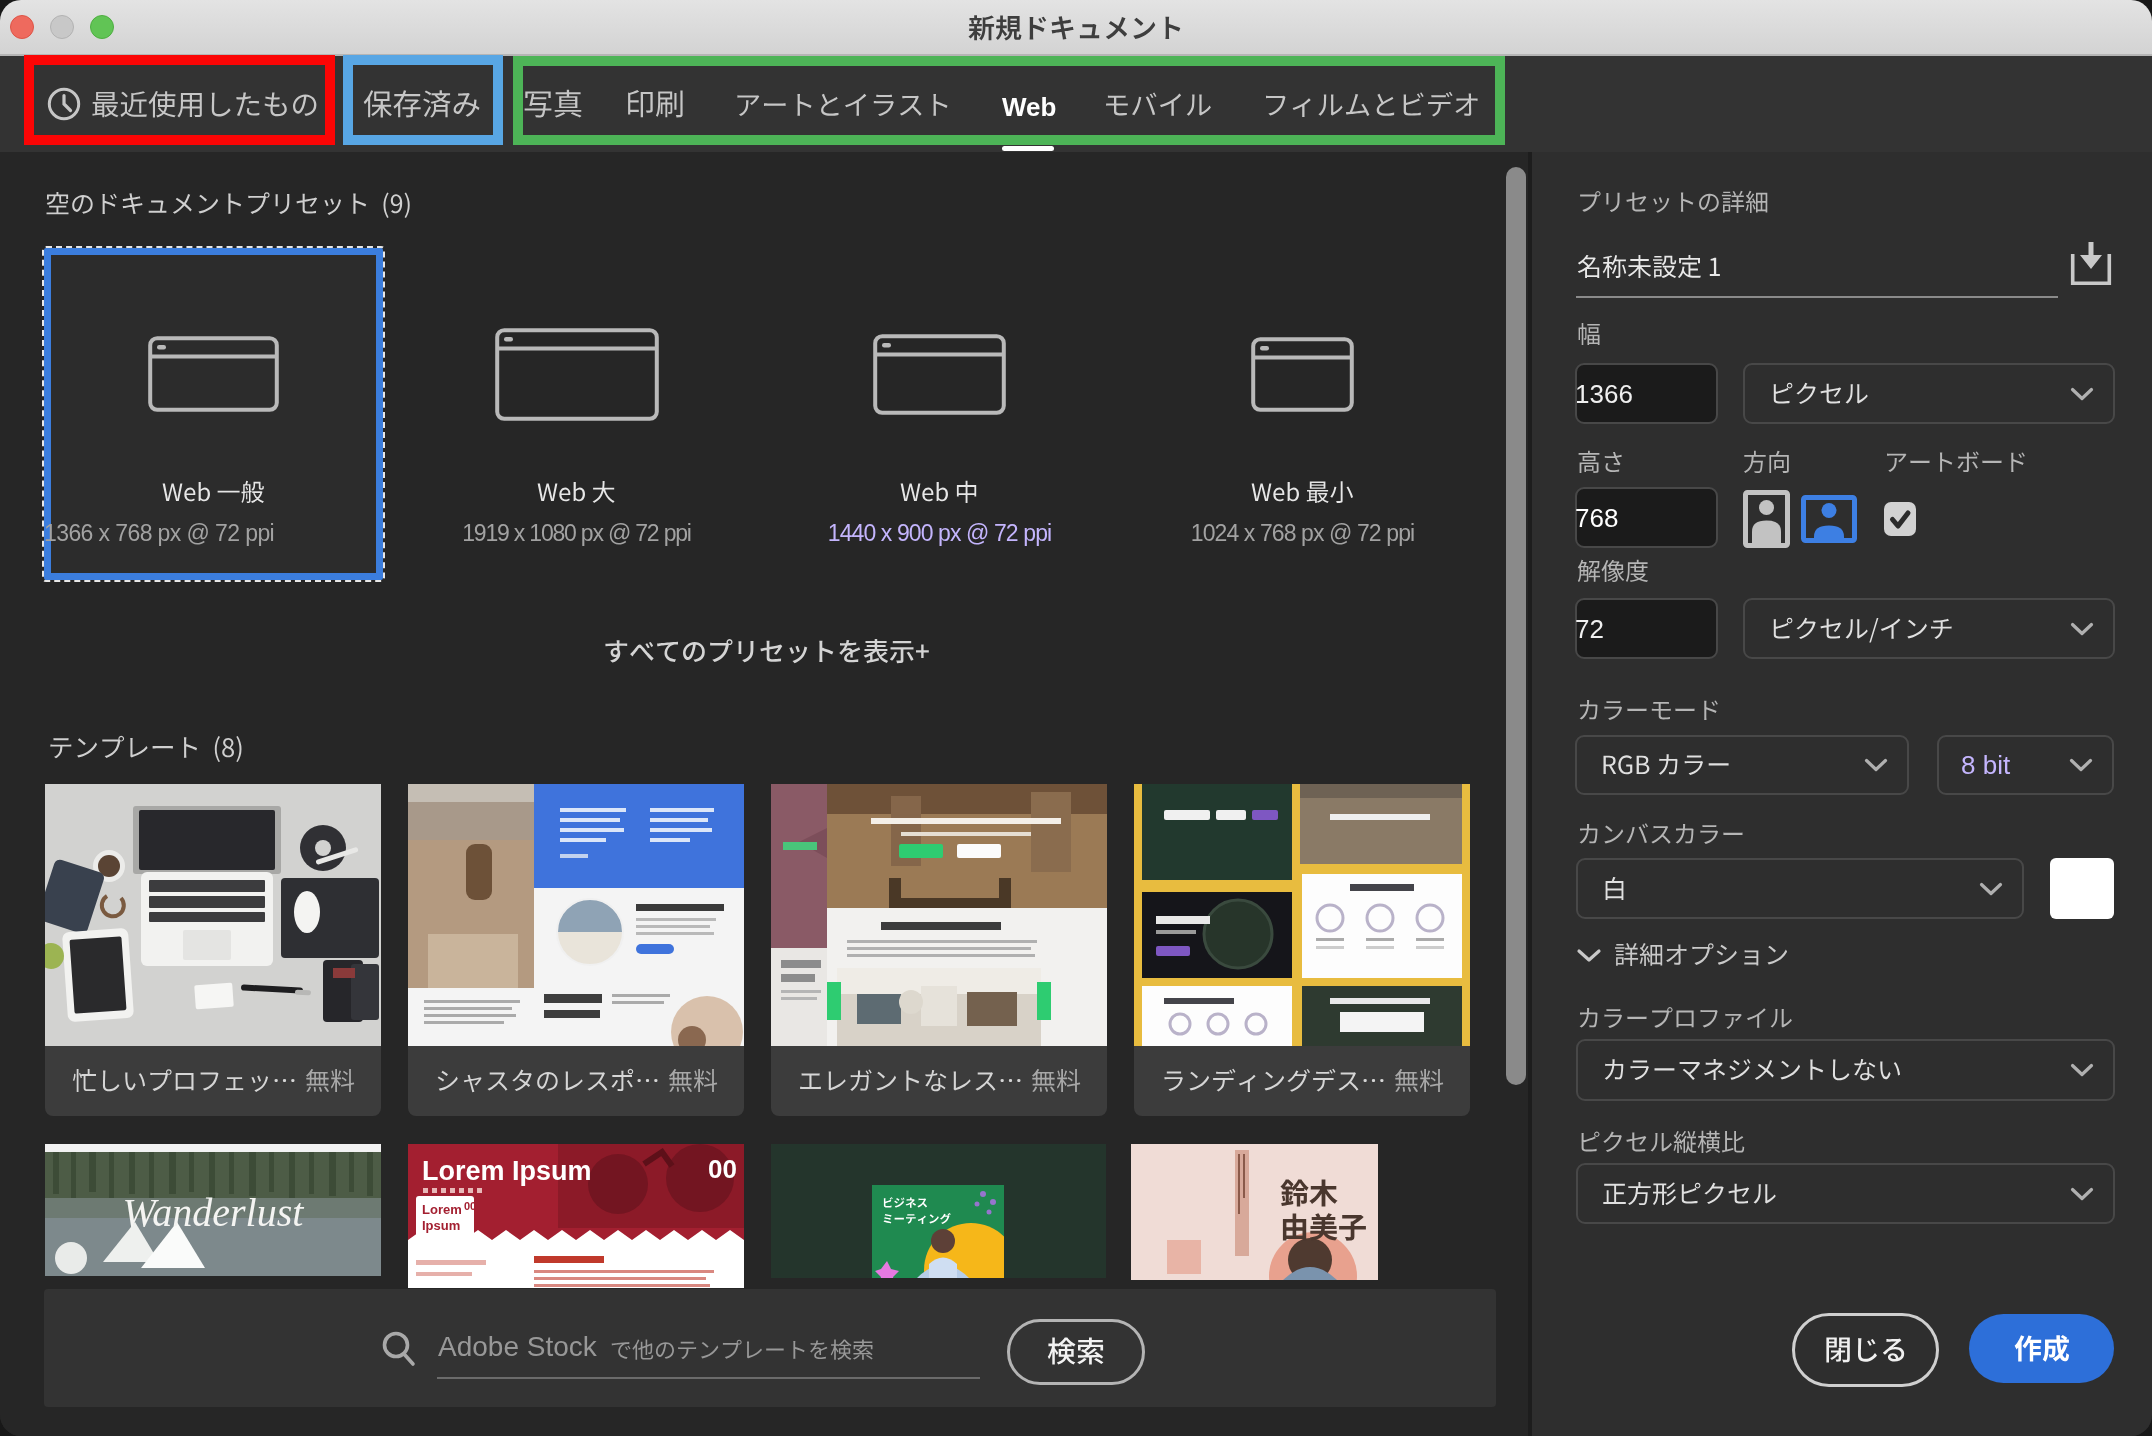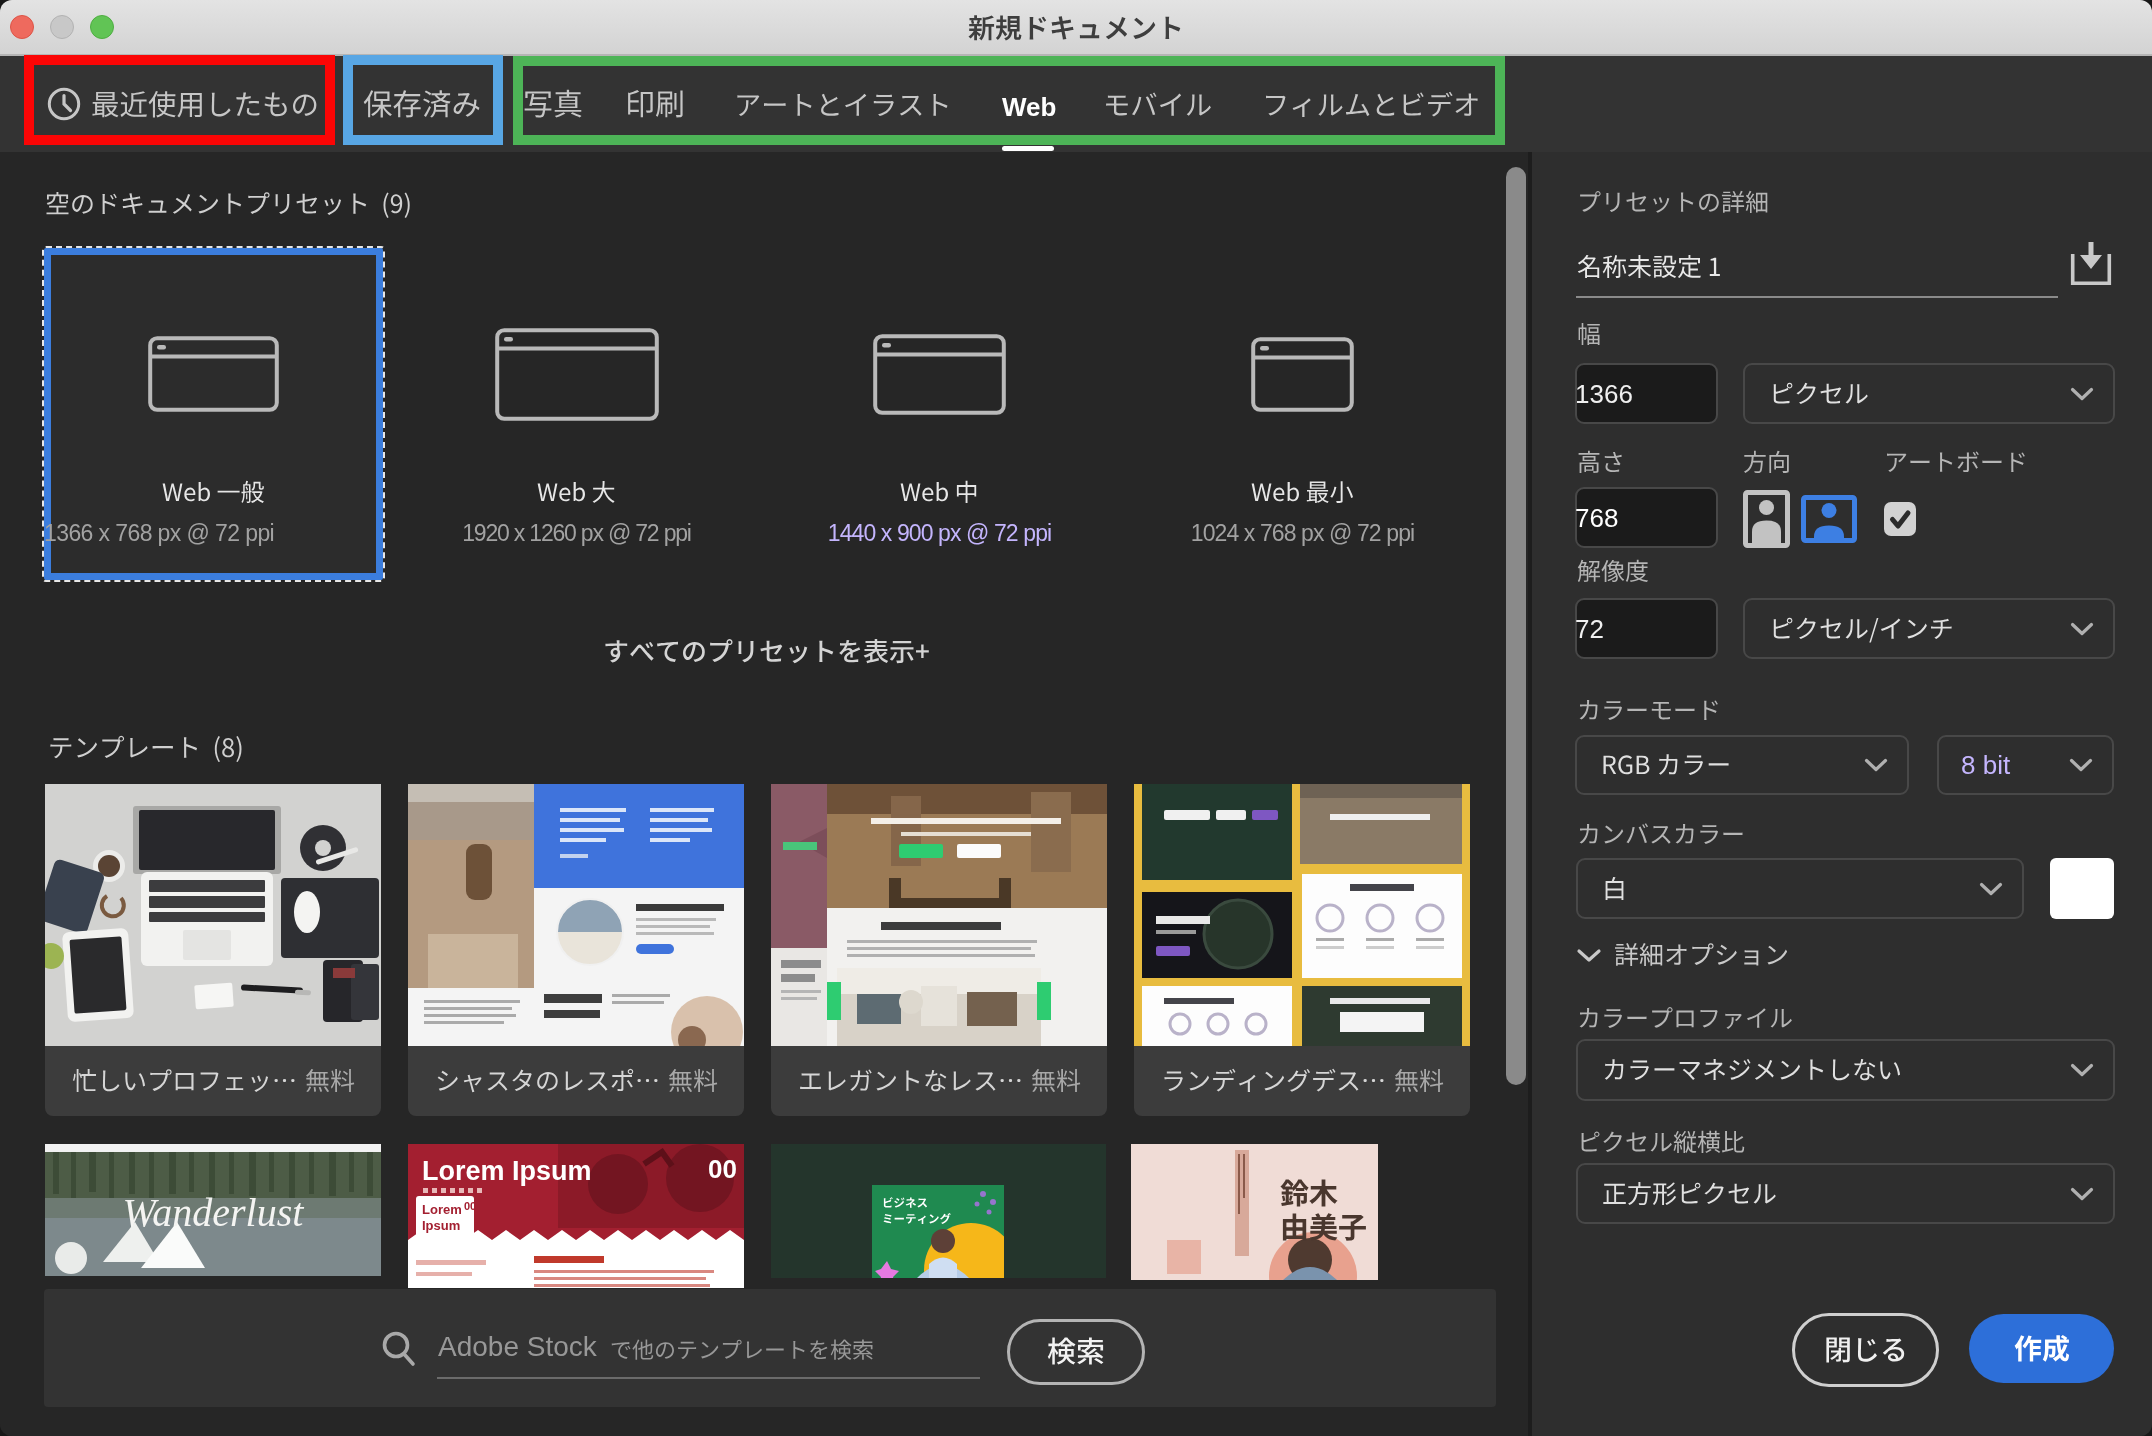--- a/index.html
+++ b/index.html
@@ -1,15 +1,15 @@
 <!DOCTYPE html>
 <html><head><meta charset="utf-8"><style>
 *{margin:0;padding:0;box-sizing:border-box}
 html,body{width:2152px;height:1436px;background:#181818;font-family:"Liberation Sans",sans-serif;}
-#win{position:absolute;inset:0;border-radius:12px;overflow:hidden;background:#262626}
+#win{position:absolute;inset:0;border-radius:21px;overflow:hidden;background:#262626}
 .abs{position:absolute}
 .tsvg{position:absolute;overflow:visible}
 .img{position:absolute;overflow:hidden}
 .lat{position:absolute;white-space:pre;}
 </style></head><body>
 <svg width="0" height="0" style="position:absolute">
     <defs>
       <path id="g0" d="M16 -13.9H26.1V-11.2H16ZM1.5 -20.1H13.6V-17.8H1.5ZM1.2 -9.4H13.6V-7H1.2ZM1.2 -14.1H13.8V-11.7H1.2ZM20.6 -12.7H23.4V2.2H20.6ZM6.2 -22.7H9V-19.1H6.2ZM6.2 -11.9H9V2.3H6.2ZM14.7 -20.7 18.1 -19.7Q18.1 -19.4 17.4 -19.3V-11.2Q17.4 -9.7 17.3 -7.9Q17.2 -6.2 16.7 -4.3Q16.3 -2.5 15.5 -0.7Q14.6 1 13.2 2.4Q13 2.1 12.7 1.7Q12.3 1.3 11.9 1Q11.5 0.6 11.2 0.4Q12.4 -0.8 13.1 -2.3Q13.8 -3.7 14.1 -5.3Q14.5 -6.8 14.6 -8.3Q14.7 -9.9 14.7 -11.3ZM23.6 -22.6 25.9 -20.5Q24.6 -19.9 22.9 -19.4Q21.3 -18.8 19.6 -18.5Q17.9 -18.1 16.3 -17.8Q16.2 -18.2 16 -18.9Q15.7 -19.5 15.4 -20Q16.9 -20.3 18.4 -20.7Q19.9 -21.1 21.3 -21.6Q22.6 -22.1 23.6 -22.6ZM8.8 -6.7Q9.1 -6.5 9.7 -6.1Q10.2 -5.7 10.9 -5.1Q11.6 -4.6 12.1 -4.2Q12.7 -3.7 12.9 -3.5L11.3 -1.4Q10.9 -1.8 10.4 -2.4Q9.9 -2.9 9.3 -3.5Q8.7 -4.1 8.1 -4.6Q7.6 -5.1 7.2 -5.5ZM2.9 -17.3 5.2 -17.9Q5.5 -17.1 5.8 -16.1Q6.1 -15.2 6.2 -14.5L3.8 -13.9Q3.8 -14.6 3.5 -15.6Q3.3 -16.5 2.9 -17.3ZM9.7 -17.9 12.3 -17.4Q11.9 -16.5 11.5 -15.6Q11.2 -14.6 10.9 -14L8.5 -14.5Q8.8 -15 9 -15.6Q9.2 -16.2 9.4 -16.8Q9.6 -17.4 9.7 -17.9ZM6.2 -8 8.2 -7.2Q7.6 -5.8 6.6 -4.3Q5.7 -2.8 4.6 -1.6Q3.5 -0.3 2.4 0.6Q2.1 0.1 1.5 -0.5Q1 -1.1 0.5 -1.5Q1.6 -2.2 2.7 -3.2Q3.7 -4.3 4.7 -5.5Q5.6 -6.8 6.2 -8Z M28.6 -18.6H38.4V-16.1H28.6ZM28.1 -12.4H38.8V-9.7H28.1ZM32.2 -22.6H34.9V-13Q34.9 -11.1 34.7 -9.1Q34.6 -7 34 -5Q33.5 -3 32.5 -1.2Q31.5 0.6 29.7 2Q29.6 1.7 29.2 1.3Q28.9 0.9 28.5 0.5Q28.1 0.2 27.8 -0.1Q29.3 -1.2 30.2 -2.8Q31.1 -4.4 31.5 -6.1Q31.9 -7.9 32.1 -9.6Q32.2 -11.4 32.2 -12.9ZM34.5 -9Q34.7 -8.8 35.2 -8.3Q35.7 -7.7 36.3 -7.1Q36.9 -6.4 37.5 -5.8Q38 -5.1 38.5 -4.6Q39 -4.1 39.2 -3.8L37.2 -1.7Q36.8 -2.3 36.2 -3.1Q35.6 -3.9 35 -4.8Q34.3 -5.7 33.7 -6.4Q33.1 -7.2 32.7 -7.7ZM42.4 -15.1V-13.2H48.8V-15.1ZM42.4 -10.9V-9H48.8V-10.9ZM42.4 -19.3V-17.4H48.8V-19.3ZM39.7 -21.9H51.6V-6.4H39.7ZM46 -7.4H48.7V-1.5Q48.7 -1 48.7 -0.8Q48.8 -0.7 49.2 -0.7Q49.3 -0.7 49.5 -0.7Q49.7 -0.7 50 -0.7Q50.2 -0.7 50.3 -0.7Q50.6 -0.7 50.7 -0.9Q50.8 -1.1 50.9 -1.8Q50.9 -2.5 51 -4Q51.2 -3.8 51.7 -3.6Q52.1 -3.4 52.5 -3.2Q53 -3.1 53.4 -2.9Q53.2 -1 52.9 -0Q52.6 1 52.1 1.4Q51.5 1.8 50.6 1.8Q50.5 1.8 50.2 1.8Q49.9 1.8 49.6 1.8Q49.4 1.8 49.1 1.8Q48.9 1.8 48.7 1.8Q47.6 1.8 47 1.5Q46.4 1.2 46.2 0.5Q46 -0.2 46 -1.5ZM41.6 -6.9H44.4Q44.2 -5.3 43.8 -3.9Q43.5 -2.5 42.8 -1.4Q42.1 -0.2 40.9 0.7Q39.7 1.7 37.8 2.4Q37.6 1.9 37.1 1.2Q36.7 0.6 36.2 0.2Q38.4 -0.5 39.5 -1.5Q40.6 -2.6 41 -3.9Q41.5 -5.3 41.6 -6.9Z M72.2 -19.9Q72.6 -19.4 73 -18.7Q73.5 -17.9 73.9 -17.2Q74.4 -16.5 74.7 -15.8L72.6 -14.9Q72.2 -15.7 71.8 -16.4Q71.5 -17.1 71.1 -17.7Q70.7 -18.4 70.2 -19ZM75.7 -21.3Q76.1 -20.8 76.5 -20.1Q77 -19.4 77.5 -18.7Q77.9 -18 78.2 -17.4L76.2 -16.3Q75.8 -17.2 75.4 -17.8Q75 -18.5 74.6 -19.1Q74.1 -19.8 73.6 -20.4ZM61.8 -2.2Q61.8 -2.6 61.8 -3.8Q61.8 -5 61.8 -6.5Q61.8 -8.1 61.8 -9.8Q61.8 -11.5 61.8 -13.1Q61.8 -14.7 61.8 -15.9Q61.8 -17.2 61.8 -17.7Q61.8 -18.4 61.8 -19.3Q61.7 -20.2 61.6 -20.9H65.3Q65.3 -20.2 65.2 -19.3Q65.1 -18.5 65.1 -17.7Q65.1 -16.9 65.1 -15.6Q65.1 -14.2 65.1 -12.6Q65.1 -11 65.1 -9.4Q65.1 -7.7 65.1 -6.2Q65.1 -4.8 65.1 -3.7Q65.1 -2.6 65.1 -2.2Q65.1 -1.8 65.1 -1.1Q65.2 -0.5 65.2 0.2Q65.3 0.9 65.3 1.5H61.6Q61.7 0.7 61.7 -0.3Q61.8 -1.4 61.8 -2.2ZM64.4 -13.8Q65.7 -13.5 67.4 -12.9Q69 -12.4 70.7 -11.7Q72.4 -11.1 73.9 -10.5Q75.4 -9.9 76.5 -9.4L75.1 -6Q74 -6.6 72.6 -7.3Q71.2 -7.9 69.7 -8.5Q68.3 -9 66.9 -9.5Q65.5 -10 64.4 -10.4Z M91 -19.2Q90.9 -19.8 90.8 -20.3Q90.7 -20.8 90.5 -21.2L93.9 -21.8Q94 -21.4 94 -20.8Q94.1 -20.2 94.2 -19.7Q94.3 -19.4 94.5 -18.4Q94.6 -17.4 94.9 -15.9Q95.2 -14.4 95.5 -12.7Q95.9 -11 96.2 -9.3Q96.5 -7.6 96.8 -6Q97.1 -4.5 97.4 -3.4Q97.6 -2.2 97.7 -1.7Q97.8 -1.1 98 -0.4Q98.2 0.3 98.4 0.9L94.9 1.5Q94.8 0.8 94.7 0.1Q94.7 -0.5 94.5 -1.1Q94.4 -1.6 94.2 -2.7Q94 -3.8 93.7 -5.3Q93.5 -6.9 93.1 -8.6Q92.8 -10.3 92.5 -12Q92.1 -13.7 91.8 -15.2Q91.6 -16.7 91.3 -17.7Q91.1 -18.8 91 -19.2ZM83.6 -15.7Q84.2 -15.7 84.8 -15.7Q85.4 -15.8 86 -15.9Q86.6 -15.9 87.7 -16.1Q88.8 -16.2 90.2 -16.4Q91.6 -16.6 93.1 -16.9Q94.6 -17.1 96 -17.3Q97.4 -17.6 98.5 -17.8Q99.6 -18 100.3 -18.1Q100.9 -18.2 101.5 -18.3Q102.2 -18.5 102.6 -18.6L103.2 -15.4Q102.8 -15.4 102.1 -15.3Q101.5 -15.2 100.9 -15.1Q100.2 -15 99 -14.8Q97.8 -14.6 96.4 -14.4Q95 -14.2 93.5 -13.9Q92 -13.7 90.6 -13.5Q89.3 -13.3 88.2 -13.1Q87.2 -12.9 86.7 -12.8Q86 -12.7 85.5 -12.6Q84.9 -12.5 84.3 -12.3ZM83.6 -7.8Q84.1 -7.8 84.9 -7.9Q85.7 -8 86.3 -8.1Q87 -8.2 88.2 -8.3Q89.5 -8.5 91 -8.8Q92.5 -9 94.2 -9.3Q95.8 -9.5 97.3 -9.8Q98.9 -10.1 100.2 -10.3Q101.4 -10.5 102.2 -10.7Q103 -10.8 103.7 -11Q104.4 -11.1 104.9 -11.3L105.5 -8.1Q105 -8 104.3 -7.9Q103.6 -7.8 102.8 -7.7Q101.9 -7.5 100.6 -7.3Q99.3 -7.1 97.7 -6.9Q96.2 -6.6 94.6 -6.3Q92.9 -6.1 91.4 -5.8Q89.9 -5.6 88.8 -5.4Q87.6 -5.2 86.9 -5Q86 -4.9 85.4 -4.8Q84.7 -4.6 84.3 -4.5Z M128.3 -12.9Q128.2 -12.6 128.2 -12.3Q128.1 -12 128.1 -11.8Q128 -11.2 127.9 -10.2Q127.7 -9.2 127.5 -8Q127.4 -6.8 127.2 -5.5Q127 -4.3 126.8 -3.3Q126.7 -2.3 126.6 -1.7H123.3Q123.4 -2.2 123.5 -3.1Q123.7 -4 123.8 -5.1Q124 -6.2 124.2 -7.3Q124.3 -8.4 124.4 -9.4Q124.6 -10.3 124.6 -10.8Q124.1 -10.8 123.3 -10.8Q122.5 -10.8 121.5 -10.8Q120.5 -10.8 119.5 -10.8Q118.6 -10.8 117.9 -10.8Q117.1 -10.8 116.9 -10.8Q116.3 -10.8 115.6 -10.8Q114.9 -10.7 114.4 -10.7V-13.9Q114.7 -13.9 115.2 -13.8Q115.6 -13.8 116.1 -13.8Q116.5 -13.7 116.9 -13.7Q117.3 -13.7 118 -13.7Q118.7 -13.7 119.6 -13.7Q120.5 -13.7 121.4 -13.7Q122.3 -13.7 123 -13.7Q123.8 -13.7 124.2 -13.7Q124.4 -13.7 124.8 -13.8Q125.2 -13.8 125.5 -13.9Q125.8 -13.9 126 -14ZM111.9 -2.9Q112.4 -2.9 113.1 -2.8Q113.7 -2.8 114.4 -2.8Q114.8 -2.8 115.9 -2.8Q117 -2.8 118.5 -2.8Q120 -2.8 121.7 -2.8Q123.3 -2.8 124.8 -2.8Q126.3 -2.8 127.3 -2.8Q128.4 -2.8 128.7 -2.8Q129.2 -2.8 130 -2.8Q130.7 -2.8 131.2 -2.9V0.2Q131 0.2 130.5 0.2Q130.1 0.2 129.6 0.2Q129.1 0.2 128.8 0.2Q128.4 0.2 127.3 0.2Q126.3 0.2 124.7 0.2Q123.2 0.2 121.6 0.2Q119.9 0.2 118.4 0.2Q116.9 0.2 115.8 0.2Q114.8 0.2 114.4 0.2Q113.7 0.2 113.2 0.2Q112.6 0.2 111.9 0.2Z M157.5 -19.8Q157.3 -19.4 157 -18.7Q156.6 -18 156.5 -17.5Q155.9 -16.2 155.2 -14.6Q154.5 -13 153.6 -11.4Q152.7 -9.8 151.6 -8.4Q150.3 -6.7 148.7 -5.1Q147.1 -3.4 145.1 -1.8Q143.1 -0.2 140.5 1.2L137.8 -1.2Q141.5 -3 144.2 -5.3Q146.8 -7.6 149 -10.3Q150.6 -12.5 151.6 -14.6Q152.6 -16.7 153.3 -18.7Q153.5 -19.2 153.7 -19.9Q153.8 -20.5 153.9 -21ZM142.8 -17Q143.8 -16.4 145 -15.6Q146.1 -14.8 147.3 -14Q148.5 -13.2 149.5 -12.4Q150.6 -11.7 151.4 -11Q153.6 -9.3 155.6 -7.5Q157.6 -5.7 159.2 -3.9L156.8 -1.2Q155 -3.2 153.2 -5Q151.3 -6.7 149.3 -8.4Q148.5 -9.1 147.6 -9.8Q146.6 -10.5 145.5 -11.4Q144.4 -12.2 143.2 -13Q142 -13.8 140.8 -14.6Z M168.4 -20.3Q169.1 -19.8 170.1 -19.1Q171 -18.4 172 -17.6Q173 -16.8 173.9 -16Q174.8 -15.2 175.3 -14.6L172.9 -12.1Q172.4 -12.7 171.5 -13.5Q170.7 -14.2 169.7 -15.1Q168.8 -15.9 167.8 -16.7Q166.9 -17.4 166.1 -17.9ZM165.3 -2.3Q167.5 -2.6 169.4 -3.2Q171.3 -3.7 172.9 -4.5Q174.5 -5.2 175.8 -6Q178 -7.3 179.9 -9Q181.8 -10.8 183.2 -12.7Q184.6 -14.5 185.4 -16.3L187.3 -12.9Q186.3 -11.1 184.8 -9.4Q183.4 -7.6 181.5 -6Q179.7 -4.3 177.5 -3Q176.2 -2.2 174.6 -1.4Q173 -0.7 171.2 -0.1Q169.4 0.5 167.4 0.9Z M197.7 -2.5Q197.7 -3 197.7 -4.2Q197.7 -5.3 197.7 -6.9Q197.7 -8.5 197.7 -10.2Q197.7 -11.9 197.7 -13.5Q197.7 -15.1 197.7 -16.3Q197.7 -17.5 197.7 -18.1Q197.7 -18.8 197.6 -19.7Q197.5 -20.6 197.4 -21.2H201.2Q201.1 -20.6 201 -19.7Q200.9 -18.9 200.9 -18.1Q200.9 -17.3 200.9 -15.9Q200.9 -14.6 200.9 -13Q200.9 -11.4 200.9 -9.7Q201 -8.1 201 -6.6Q201 -5.1 201 -4.1Q201 -3 201 -2.5Q201 -2.1 201 -1.5Q201 -0.8 201.1 -0.1Q201.1 0.5 201.2 1.1H197.4Q197.5 0.3 197.6 -0.7Q197.7 -1.7 197.7 -2.5ZM200.2 -14.2Q201.6 -13.8 203.2 -13.3Q204.9 -12.7 206.6 -12.1Q208.3 -11.5 209.8 -10.9Q211.3 -10.3 212.3 -9.7L210.9 -6.4Q209.8 -7 208.4 -7.6Q207 -8.3 205.5 -8.8Q204.1 -9.4 202.7 -9.9Q201.3 -10.4 200.2 -10.8Z"></path>
       <path id="g1" d="M7.1 -18.1V-16.1H21.4V-18.1ZM7.1 -21.5V-19.5H21.4V-21.5ZM5.1 -23H23.6V-14.6H5.1ZM1.7 -13H26.8V-11.2H1.7ZM14.3 -9.4H24.5V-7.7H14.3ZM5.4 -9.2H12.4V-7.6H5.4ZM5.4 -5.6H12.4V-4H5.4ZM17.3 -7.8Q18.6 -4.7 21.2 -2.5Q23.8 -0.3 27.4 0.6Q27.2 0.8 27 1.1Q26.7 1.4 26.5 1.7Q26.3 2 26.2 2.3Q22.4 1.1 19.7 -1.3Q17 -3.8 15.6 -7.3ZM23.8 -9.4H24.2L24.6 -9.5L25.9 -8.9Q25 -6 23.2 -3.9Q21.5 -1.7 19.2 -0.2Q17 1.3 14.5 2.1Q14.3 1.7 13.9 1.2Q13.6 0.7 13.3 0.4Q15 -0.1 16.6 -0.9Q18.3 -1.8 19.7 -3Q21.1 -4.2 22.2 -5.7Q23.2 -7.3 23.8 -9.1ZM1.4 -1.3Q2.8 -1.4 4.6 -1.6Q6.4 -1.7 8.3 -2Q10.3 -2.2 12.3 -2.4L12.4 -0.6Q9.5 -0.3 6.6 0Q3.8 0.4 1.6 0.7ZM11.3 -12.4H13.3V2.3H11.3ZM4.1 -12.4H6.1V-0.8H4.1Z M41.5 -15.5H55.6V-13.5H41.5ZM48.2 -14.6H50.3V-1.7H48.2ZM40.3 -22 43 -21.4Q43 -21.1 42.4 -21V-15.4Q42.4 -13.9 42.3 -12.3Q42.1 -10.6 41.7 -8.9Q41.3 -7.2 40.5 -5.5Q39.7 -3.9 38.4 -2.5Q38.3 -2.7 38 -3Q37.7 -3.3 37.4 -3.5Q37.1 -3.8 36.8 -4Q38.4 -5.6 39.1 -7.6Q39.9 -9.6 40.1 -11.6Q40.3 -13.6 40.3 -15.4ZM52.2 -23.8 54.1 -22.2Q52.4 -21.7 50.4 -21.2Q48.3 -20.7 46.1 -20.4Q43.9 -20 41.8 -19.8Q41.7 -20.1 41.5 -20.7Q41.3 -21.2 41.1 -21.5Q43.1 -21.8 45.2 -22.2Q47.3 -22.5 49.1 -22.9Q51 -23.4 52.2 -23.8ZM36 -12.7V-2.6H33.9V-10.7H29.9V-12.7ZM36 -3.5Q37 -2 38.8 -1.2Q40.7 -0.4 43.1 -0.3Q44.3 -0.3 45.9 -0.3Q47.6 -0.3 49.5 -0.3Q51.3 -0.3 53 -0.4Q54.7 -0.4 56 -0.5Q55.9 -0.3 55.7 0.1Q55.6 0.5 55.5 0.9Q55.4 1.3 55.3 1.7Q54.1 1.7 52.5 1.7Q50.9 1.8 49.2 1.8Q47.5 1.8 45.9 1.8Q44.3 1.8 43.1 1.7Q40.3 1.6 38.4 0.8Q36.4 0 35 -1.7Q34 -0.8 32.9 0.2Q31.8 1.1 30.6 2L29.5 -0.2Q30.5 -0.8 31.7 -1.7Q32.9 -2.6 34 -3.5ZM30.2 -22 31.8 -23.2Q32.7 -22.7 33.7 -21.9Q34.6 -21.1 35.5 -20.3Q36.3 -19.5 36.8 -18.8L35.1 -17.4Q34.6 -18.1 33.8 -18.9Q33 -19.7 32.1 -20.5Q31.1 -21.3 30.2 -22Z M66.1 -20.8H84.4V-18.8H66.1ZM69 -14.2V-9.9H81.4V-14.2ZM67 -16H83.5V-8.1H67ZM68.8 -7.5Q70.1 -5.3 72.4 -3.7Q74.7 -2.1 77.9 -1Q81 -0 84.7 0.4Q84.5 0.6 84.2 1Q84 1.3 83.8 1.7Q83.6 2 83.4 2.3Q79.6 1.8 76.5 0.6Q73.3 -0.6 70.9 -2.5Q68.5 -4.3 67 -6.9ZM74.1 -23.8H76.2V-11.2Q76.2 -9.6 76 -8Q75.8 -6.3 75.3 -4.8Q74.7 -3.3 73.6 -2Q72.6 -0.6 70.8 0.5Q69 1.6 66.4 2.4Q66.3 2.1 66 1.8Q65.8 1.5 65.6 1.1Q65.3 0.8 65.1 0.6Q67.7 -0 69.3 -1Q71 -1.9 71.9 -3.1Q72.9 -4.3 73.3 -5.6Q73.8 -7 73.9 -8.4Q74.1 -9.8 74.1 -11.2ZM64.9 -24 66.9 -23.4Q66 -21 64.7 -18.6Q63.4 -16.3 61.9 -14.2Q60.4 -12.2 58.8 -10.6Q58.7 -10.9 58.5 -11.3Q58.3 -11.7 58 -12.1Q57.8 -12.5 57.6 -12.7Q59 -14.1 60.4 -15.9Q61.8 -17.7 62.9 -19.8Q64.1 -21.8 64.9 -24ZM61.9 -16.6 63.9 -18.6 64 -18.6V2.4H61.9Z M91.1 -21.9H109.5V-19.9H91.1ZM91.1 -15.3H109.5V-13.3H91.1ZM90.9 -8.5H109.5V-6.5H90.9ZM89.9 -21.9H92V-11.6Q92 -10 91.8 -8.1Q91.7 -6.3 91.3 -4.4Q90.9 -2.5 90.1 -0.7Q89.4 1 88.1 2.4Q87.9 2.2 87.6 1.9Q87.3 1.7 87 1.4Q86.7 1.2 86.4 1Q87.6 -0.3 88.3 -1.9Q89 -3.4 89.3 -5.1Q89.7 -6.8 89.8 -8.4Q89.9 -10.1 89.9 -11.6ZM108.7 -21.9H110.8V-0.6Q110.8 0.4 110.5 0.9Q110.2 1.5 109.5 1.8Q108.8 2 107.5 2.1Q106.2 2.1 104.2 2.1Q104.1 1.7 103.9 1.1Q103.6 0.5 103.4 0.1Q104.4 0.1 105.4 0.1Q106.3 0.1 107 0.1Q107.6 0.1 107.9 0.1Q108.3 0.1 108.5 -0.1Q108.7 -0.2 108.7 -0.6ZM98.8 -21.2H101V2H98.8Z M123.7 -22.2Q123.6 -21.5 123.5 -20.8Q123.5 -20 123.4 -19.3Q123.4 -18.1 123.3 -16.4Q123.3 -14.6 123.2 -12.6Q123.2 -10.6 123.1 -8.7Q123.1 -6.7 123.1 -5.1Q123.1 -3.6 123.7 -2.6Q124.3 -1.7 125.3 -1.3Q126.4 -0.9 127.8 -0.9Q129.7 -0.9 131.3 -1.4Q132.8 -1.9 134.1 -2.7Q135.3 -3.6 136.2 -4.6Q137.2 -5.7 138 -6.8L139.6 -4.8Q138.9 -3.8 137.8 -2.7Q136.7 -1.6 135.3 -0.7Q133.8 0.3 131.9 0.9Q130 1.4 127.7 1.4Q125.6 1.4 124.1 0.8Q122.5 0.2 121.6 -1.2Q120.8 -2.6 120.8 -4.9Q120.8 -6.2 120.8 -7.7Q120.8 -9.3 120.9 -10.9Q120.9 -12.6 121 -14.2Q121 -15.8 121 -17.1Q121.1 -18.4 121.1 -19.3Q121.1 -20.1 121 -20.9Q120.9 -21.6 120.8 -22.2Z M155.1 -22.4Q155 -22 154.8 -21.3Q154.7 -20.6 154.6 -20.2Q154.4 -19.1 154.1 -17.8Q153.9 -16.4 153.5 -14.9Q153.2 -13.5 152.8 -12Q152.4 -10.5 151.9 -8.7Q151.4 -7 150.8 -5.2Q150.2 -3.4 149.5 -1.8Q148.9 -0.2 148.4 1L145.9 0.2Q146.5 -0.9 147.2 -2.5Q147.9 -4 148.5 -5.8Q149.1 -7.6 149.7 -9.3Q150.3 -11.1 150.7 -12.6Q150.9 -13.6 151.2 -14.7Q151.4 -15.8 151.7 -16.9Q151.9 -17.9 152.1 -18.8Q152.2 -19.7 152.3 -20.3Q152.4 -20.9 152.4 -21.5Q152.4 -22.2 152.4 -22.6ZM148.8 -17.7Q150.4 -17.7 152.2 -17.8Q154.1 -18 156 -18.3Q157.9 -18.6 159.7 -19.1V-16.8Q157.9 -16.4 156 -16.1Q154 -15.9 152.2 -15.7Q150.3 -15.5 148.8 -15.5Q147.8 -15.5 147 -15.6Q146.2 -15.6 145.5 -15.7L145.4 -17.9Q146.4 -17.8 147.2 -17.7Q148 -17.7 148.8 -17.7ZM157.8 -13.7Q158.9 -13.9 160.3 -13.9Q161.7 -14 163 -14Q164.3 -14 165.5 -13.9Q166.8 -13.9 168 -13.7L167.9 -11.6Q166.8 -11.7 165.6 -11.8Q164.4 -11.9 163.1 -11.9Q161.8 -11.9 160.4 -11.8Q159.1 -11.8 157.8 -11.6ZM158.4 -6.8Q158.2 -6.1 158.1 -5.5Q158 -4.8 158 -4.2Q158 -3.7 158.2 -3.3Q158.4 -2.8 158.9 -2.4Q159.4 -2 160.3 -1.8Q161.3 -1.6 162.8 -1.6Q164.2 -1.6 165.6 -1.7Q167.1 -1.9 168.4 -2.2L168.3 0.1Q167.1 0.3 165.8 0.4Q164.4 0.5 162.8 0.5Q159.4 0.5 157.6 -0.5Q155.8 -1.5 155.8 -3.7Q155.8 -4.5 156 -5.3Q156.1 -6.1 156.3 -7Z M183.6 -22.4Q183.5 -21.8 183.4 -21.4Q183.3 -20.9 183.3 -20.4Q183.1 -19.6 183 -18.4Q182.8 -17.2 182.6 -15.8Q182.5 -14.4 182.3 -12.9Q182.1 -11.4 181.9 -9.9Q181.8 -8.5 181.7 -7.3Q181.6 -6.1 181.6 -5.4Q181.6 -3.3 182.8 -2.1Q184 -0.9 186.4 -0.9Q188.6 -0.9 190.2 -1.5Q191.7 -2.1 192.6 -3.2Q193.5 -4.3 193.5 -5.8Q193.5 -7.2 192.7 -8.7Q192 -10.2 190.4 -11.6L192.9 -12.1Q194.4 -10.5 195.1 -8.9Q195.8 -7.3 195.8 -5.5Q195.8 -3.4 194.6 -1.9Q193.4 -0.3 191.3 0.5Q189.2 1.3 186.4 1.3Q184.5 1.3 182.9 0.7Q181.3 0.1 180.3 -1.3Q179.4 -2.7 179.4 -5Q179.4 -6 179.5 -7.4Q179.7 -8.9 179.9 -10.7Q180.1 -12.4 180.3 -14.3Q180.6 -16.1 180.8 -17.7Q180.9 -19.4 181 -20.5Q181.1 -21.3 181.1 -21.7Q181.1 -22.2 181.1 -22.6ZM174.5 -18.6Q175.7 -18.2 177.2 -18Q178.6 -17.7 180.1 -17.6Q181.6 -17.5 182.8 -17.5Q184.5 -17.5 185.9 -17.6Q187.4 -17.7 188.6 -17.8L188.6 -15.7Q187.2 -15.6 185.9 -15.5Q184.5 -15.4 182.8 -15.4Q181.5 -15.4 180.1 -15.6Q178.6 -15.7 177.1 -16Q175.6 -16.2 174.4 -16.5ZM173.8 -11.5Q175.2 -11.1 176.7 -10.8Q178.2 -10.5 179.7 -10.4Q181.2 -10.3 182.5 -10.3Q184 -10.3 185.5 -10.4Q187 -10.4 188.4 -10.6L188.4 -8.5Q187 -8.3 185.6 -8.3Q184.3 -8.2 182.8 -8.2Q180.5 -8.2 178 -8.5Q175.6 -8.8 173.7 -9.4Z M215.6 -19.5Q215.3 -17.2 214.8 -14.8Q214.4 -12.4 213.7 -10.1Q212.9 -7.2 211.8 -5.2Q210.8 -3.2 209.6 -2.2Q208.4 -1.3 207.1 -1.3Q205.8 -1.3 204.7 -2.2Q203.5 -3.1 202.7 -4.8Q202 -6.5 202 -8.9Q202 -11.2 203 -13.3Q203.9 -15.4 205.6 -17Q207.3 -18.6 209.6 -19.5Q211.9 -20.5 214.5 -20.5Q217 -20.5 219 -19.6Q221 -18.8 222.4 -17.4Q223.8 -15.9 224.6 -14Q225.4 -12.1 225.4 -10Q225.4 -7 224.1 -4.7Q222.8 -2.4 220.5 -1Q218.1 0.4 214.7 0.9L213.4 -1.2Q214 -1.3 214.7 -1.4Q215.3 -1.5 215.8 -1.6Q217.2 -1.9 218.5 -2.6Q219.8 -3.2 220.8 -4.3Q221.8 -5.3 222.4 -6.8Q223 -8.2 223 -10.1Q223 -11.8 222.5 -13.3Q221.9 -14.8 220.8 -15.9Q219.7 -17.1 218.1 -17.7Q216.5 -18.4 214.4 -18.4Q212.1 -18.4 210.2 -17.5Q208.3 -16.7 207 -15.3Q205.6 -13.9 204.9 -12.3Q204.2 -10.6 204.2 -9.1Q204.2 -7.3 204.7 -6.1Q205.2 -5 205.8 -4.4Q206.5 -3.9 207.2 -3.9Q207.8 -3.9 208.6 -4.5Q209.3 -5.2 210 -6.7Q210.8 -8.2 211.5 -10.6Q212.1 -12.7 212.5 -15Q213 -17.3 213.2 -19.5Z"></path>
       <path id="g2" d="M17.6 -14.7H19.9V2.4H17.6ZM9 -10.3H28.1V-8.3H9ZM20.5 -9.5Q21.4 -7.7 22.7 -6Q24.1 -4.3 25.7 -2.9Q27.3 -1.5 28.9 -0.6Q28.7 -0.4 28.4 -0.1Q28.1 0.2 27.8 0.5Q27.6 0.8 27.4 1.1Q25.8 0.1 24.1 -1.5Q22.5 -3.1 21.1 -5Q19.8 -6.9 18.8 -8.9ZM17.1 -9.7 18.9 -9Q17.9 -7 16.4 -5.1Q14.9 -3.1 13.2 -1.6Q11.5 0 9.7 1.1Q9.5 0.8 9.3 0.5Q9 0.1 8.7 -0.2Q8.4 -0.5 8.2 -0.7Q9.9 -1.6 11.6 -3Q13.3 -4.4 14.8 -6.1Q16.2 -7.9 17.1 -9.7ZM13.3 -21.4V-16H24.3V-21.4ZM11.2 -23.4H26.5V-14H11.2ZM8.2 -24.7 10.2 -24Q9.2 -21.6 7.9 -19.1Q6.6 -16.7 5.1 -14.6Q3.5 -12.5 1.9 -10.8Q1.8 -11.1 1.6 -11.5Q1.4 -11.9 1.1 -12.3Q0.9 -12.8 0.7 -13Q2.2 -14.4 3.5 -16.3Q4.9 -18.2 6.1 -20.3Q7.3 -22.5 8.2 -24.7ZM5.1 -17.1 7.2 -19.2 7.2 -19.2V2.3H5.1Z M39.4 -7.8H57.7V-5.8H39.4ZM41.9 -15.5H54.1V-13.5H41.9ZM47.7 -10.6H49.9V-0.3Q49.9 0.7 49.6 1.2Q49.4 1.8 48.6 2Q47.9 2.3 46.6 2.3Q45.4 2.4 43.5 2.4Q43.4 1.9 43.2 1.3Q43 0.7 42.8 0.2Q43.8 0.3 44.6 0.3Q45.5 0.3 46.1 0.3Q46.8 0.3 47 0.3Q47.4 0.2 47.5 0.1Q47.7 0 47.7 -0.3ZM53.5 -15.5H54L54.5 -15.6L55.9 -14.5Q55 -13.5 53.9 -12.5Q52.8 -11.5 51.6 -10.6Q50.4 -9.7 49.3 -9Q49.1 -9.3 48.7 -9.7Q48.3 -10.1 48 -10.3Q49 -10.9 50.1 -11.7Q51.1 -12.5 52 -13.4Q52.9 -14.3 53.5 -15ZM31.3 -20.9H57.2V-18.8H31.3ZM40.9 -24.8 43.2 -24.2Q42.2 -20.8 40.6 -17.5Q39 -14.2 36.8 -11.3Q34.6 -8.4 31.6 -6.3Q31.5 -6.6 31.3 -7Q31.1 -7.4 30.9 -7.8Q30.6 -8.1 30.4 -8.4Q32.4 -9.8 34.1 -11.7Q35.7 -13.5 37 -15.7Q38.3 -17.9 39.3 -20.2Q40.2 -22.5 40.9 -24.8ZM35.1 -12.7H37.3V2.3H35.1Z M68.5 -21.7H87.1V-19.7H68.5ZM72.2 -9.9H83.5V-8H72.2ZM72.1 -5.2H83.5V-3.2H72.1ZM76.6 -24.8H78.9V-20.8H76.6ZM82.4 -11.6H84.6V2.3H82.4ZM81.8 -20.6 83.9 -20Q82.5 -17.5 80.2 -15.8Q77.9 -14.1 74.9 -13Q72 -11.9 68.7 -11.2Q68.6 -11.4 68.4 -11.8Q68.2 -12.1 68 -12.5Q67.8 -12.8 67.6 -13.1Q70.8 -13.6 73.6 -14.5Q76.4 -15.5 78.5 -17Q80.7 -18.5 81.8 -20.6ZM61.7 -22.9 62.9 -24.5Q63.9 -24.1 64.9 -23.6Q65.9 -23.1 66.8 -22.5Q67.7 -21.9 68.2 -21.4L67 -19.6Q66.4 -20.1 65.5 -20.7Q64.6 -21.3 63.6 -21.9Q62.6 -22.5 61.7 -22.9ZM60.1 -14.9 61.3 -16.6Q62.3 -16.2 63.3 -15.7Q64.3 -15.2 65.3 -14.7Q66.2 -14.1 66.8 -13.6L65.5 -11.8Q64.9 -12.3 64 -12.9Q63.1 -13.4 62.1 -14Q61.1 -14.5 60.1 -14.9ZM61 0.5Q61.7 -0.6 62.7 -2.2Q63.6 -3.8 64.5 -5.6Q65.5 -7.4 66.3 -9.1L67.9 -7.7Q67.2 -6.1 66.3 -4.4Q65.5 -2.7 64.6 -1.1Q63.7 0.6 62.9 1.9ZM71 -11.6H73.1V-7.8Q73.1 -6.6 73 -5.2Q72.8 -3.9 72.4 -2.5Q72 -1.1 71.1 0.2Q70.3 1.5 68.9 2.6Q68.7 2.4 68.4 2.2Q68.1 2 67.8 1.8Q67.4 1.5 67.2 1.4Q68.4 0.4 69.2 -0.8Q70 -1.9 70.4 -3.2Q70.8 -4.4 70.9 -5.6Q71 -6.8 71 -7.8ZM73.1 -20.7Q74.8 -18.5 77 -17Q79.2 -15.6 81.8 -14.8Q84.5 -14 87.6 -13.4Q87.3 -13 86.9 -12.5Q86.6 -11.9 86.4 -11.4Q83.2 -12.1 80.4 -13.1Q77.7 -14.1 75.4 -15.7Q73.1 -17.4 71.3 -20Z M95.1 -21.6Q95.7 -21.6 96.3 -21.6Q96.8 -21.5 97.3 -21.5Q97.9 -21.5 98.8 -21.6Q99.7 -21.6 100.7 -21.7Q101.8 -21.7 102.6 -21.8Q103.5 -21.8 104 -21.8Q104.4 -21.9 104.8 -22Q105.1 -22 105.4 -22.1L106.9 -21Q106.7 -20.7 106.5 -20.5Q106.3 -20.2 106.1 -20Q105.7 -19.2 105 -17.8Q104.4 -16.4 103.6 -14.8Q102.9 -13.1 102.2 -11.6Q101.8 -10.6 101.3 -9.5Q100.8 -8.3 100.2 -7.1Q99.7 -5.9 99.2 -4.9Q98.7 -3.8 98.2 -3.2Q97.4 -2 96.5 -1.6Q95.6 -1.1 94.5 -1.1Q92.8 -1.1 91.7 -2.2Q90.6 -3.3 90.6 -5.2Q90.6 -6.8 91.4 -8.2Q92.1 -9.7 93.5 -10.7Q94.8 -11.8 96.7 -12.4Q98.6 -13 100.8 -13Q103.3 -13 105.6 -12.4Q107.9 -11.8 109.9 -10.9Q112 -10 113.6 -9Q115.3 -8 116.5 -7.2L115.4 -4.7Q114.1 -5.8 112.5 -6.9Q110.8 -8 108.9 -8.9Q107 -9.8 104.9 -10.4Q102.7 -10.9 100.5 -10.9Q98 -10.9 96.3 -10.1Q94.6 -9.3 93.7 -8.1Q92.8 -6.8 92.8 -5.5Q92.8 -4.5 93.3 -4Q93.9 -3.5 94.5 -3.5Q95.1 -3.5 95.5 -3.7Q95.9 -3.9 96.3 -4.5Q96.8 -5.1 97.3 -6Q97.7 -6.9 98.2 -7.9Q98.7 -8.9 99.1 -10Q99.6 -11.1 100 -12Q100.6 -13.3 101.2 -14.7Q101.8 -16.1 102.4 -17.4Q103 -18.7 103.5 -19.7Q103.1 -19.7 102.3 -19.6Q101.4 -19.6 100.5 -19.6Q99.6 -19.5 98.7 -19.5Q97.9 -19.4 97.4 -19.4Q96.9 -19.4 96.3 -19.3Q95.7 -19.3 95.2 -19.2ZM113.5 -15.2Q113.4 -12 112.9 -9.5Q112.4 -6.9 111.5 -4.8Q110.5 -2.8 108.8 -1.1Q107.1 0.5 104.5 1.8L102.6 0.2Q105.2 -0.9 106.8 -2.5Q108.4 -4 109.3 -5.7Q110.2 -7.5 110.6 -9.3Q111 -11.1 111.1 -12.7Q111.2 -13.4 111.2 -14.1Q111.2 -14.8 111.1 -15.4Z"></path>
@@ -78,21 +78,21 @@
 <rect x="2.2" y="2.2" width="126.6" height="71.6" rx="7" fill="none" stroke="#b9b9b9" stroke-width="4"></rect>
 <line x1="3" y1="20.5" x2="128" y2="20.5" stroke="#b9b9b9" stroke-width="4"></line>
 <rect x="9" y="9" width="9" height="4.5" rx="2.2" fill="#b9b9b9"></rect>
     </svg>
     <div class="lat" style="left:44px;top:520px;width:339px;font-size:23px;letter-spacing:-0.6px;color:#a2a2a2">1366 x 768 px @ 72 ppi</div>
     <svg class="tsvg" style="left:494.5px;top:327.5px" width="164" height="93" viewBox="0 0 164 93">
 <rect x="2.2" y="2.2" width="159.6" height="88.6" rx="7" fill="none" stroke="#b9b9b9" stroke-width="4"></rect>
 <line x1="3" y1="20.5" x2="161" y2="20.5" stroke="#b9b9b9" stroke-width="4"></line>
 <rect x="9" y="9" width="9" height="4.5" rx="2.2" fill="#b9b9b9"></rect>
     </svg>
-    <div class="lat" style="left:407px;top:520px;width:339px;text-align:center;font-size:23px;letter-spacing:-1.2px;color:#a2a2a2">1920 x 1260 px @ 72 ppi</div>
+    <div class="lat" style="left:407px;top:520px;width:339px;text-align:center;font-size:23px;letter-spacing:-1.2px;color:#a2a2a2">1919 x 1080 px @ 72 ppi</div>
     <svg class="tsvg" style="left:873.0px;top:333.5px" width="133" height="81" viewBox="0 0 133 81">
 <rect x="2.2" y="2.2" width="128.6" height="76.6" rx="7" fill="none" stroke="#b9b9b9" stroke-width="4"></rect>
 <line x1="3" y1="20.5" x2="130" y2="20.5" stroke="#b9b9b9" stroke-width="4"></line>
 <rect x="9" y="9" width="9" height="4.5" rx="2.2" fill="#b9b9b9"></rect>
     </svg>
     <div class="lat" style="left:770px;top:520px;width:339px;text-align:center;font-size:23px;letter-spacing:-0.9px;color:#c4b5fd">1440 x 900 px @ 72 ppi</div>
     <svg class="tsvg" style="left:1251.0px;top:336.5px" width="103" height="75" viewBox="0 0 103 75">
 <rect x="2.2" y="2.2" width="98.6" height="70.6" rx="7" fill="none" stroke="#b9b9b9" stroke-width="4"></rect>
 <line x1="3" y1="20.5" x2="100" y2="20.5" stroke="#b9b9b9" stroke-width="4"></line>
 <rect x="9" y="9" width="9" height="4.5" rx="2.2" fill="#b9b9b9"></rect>

